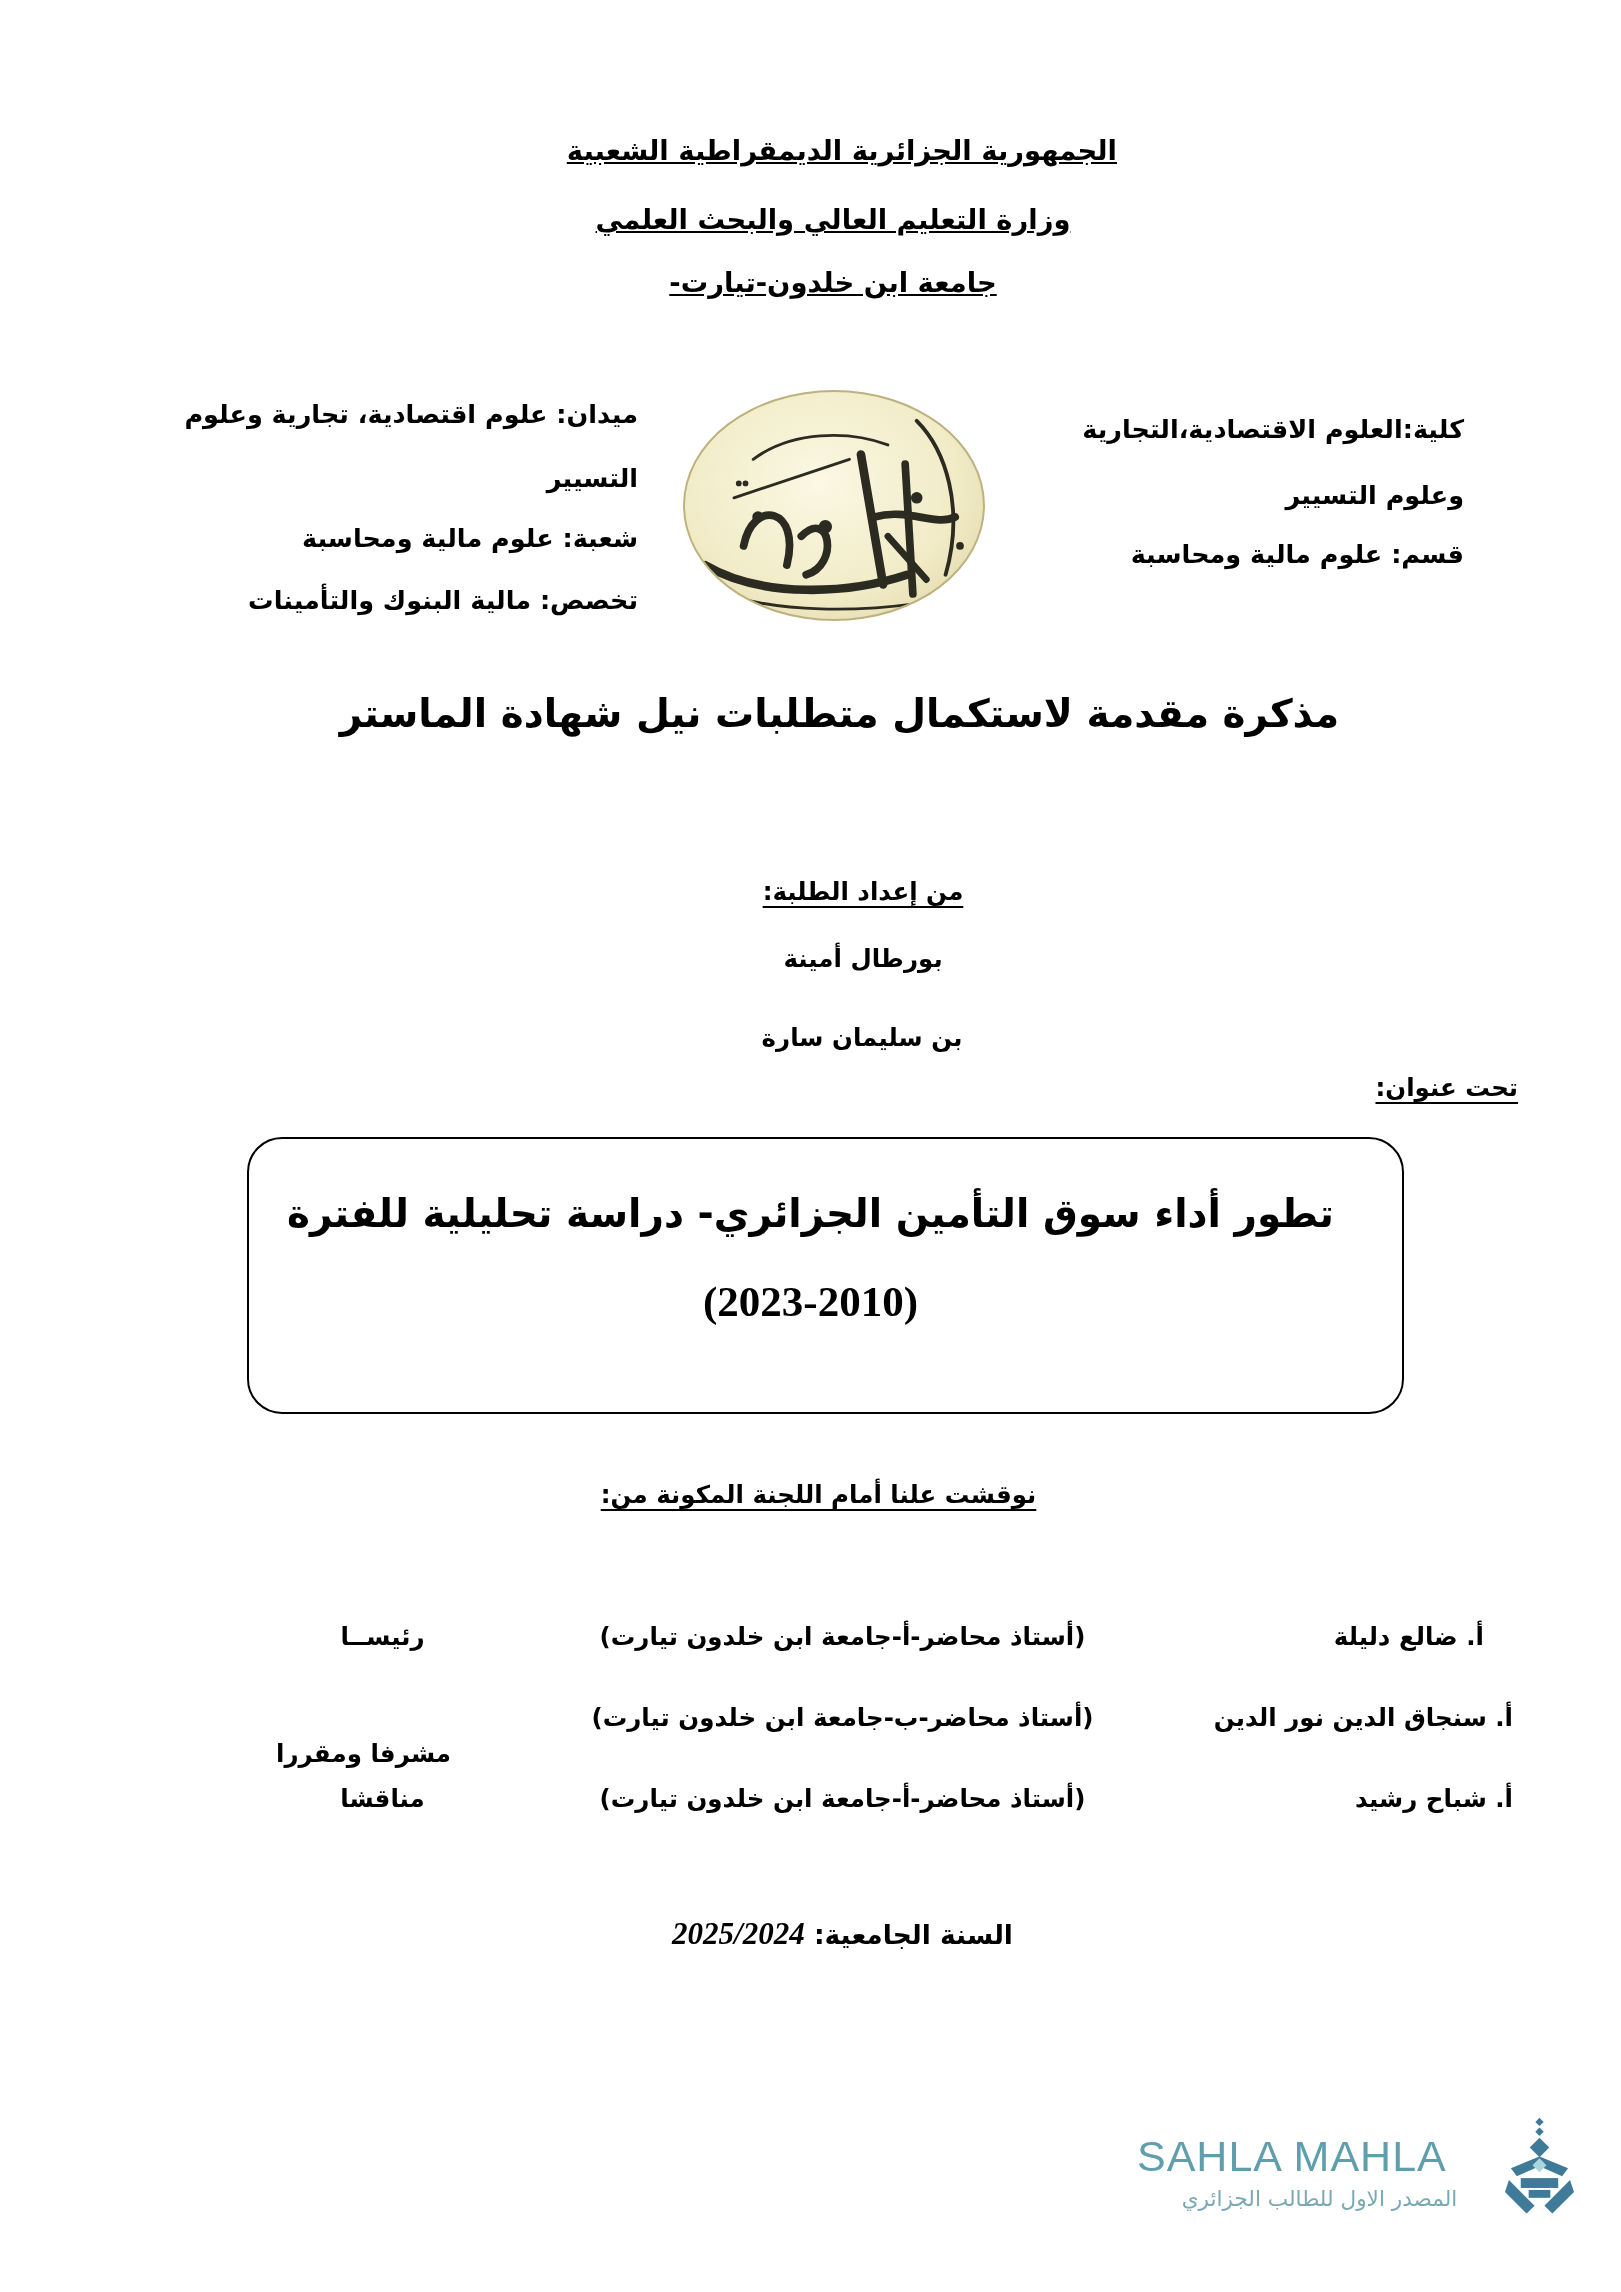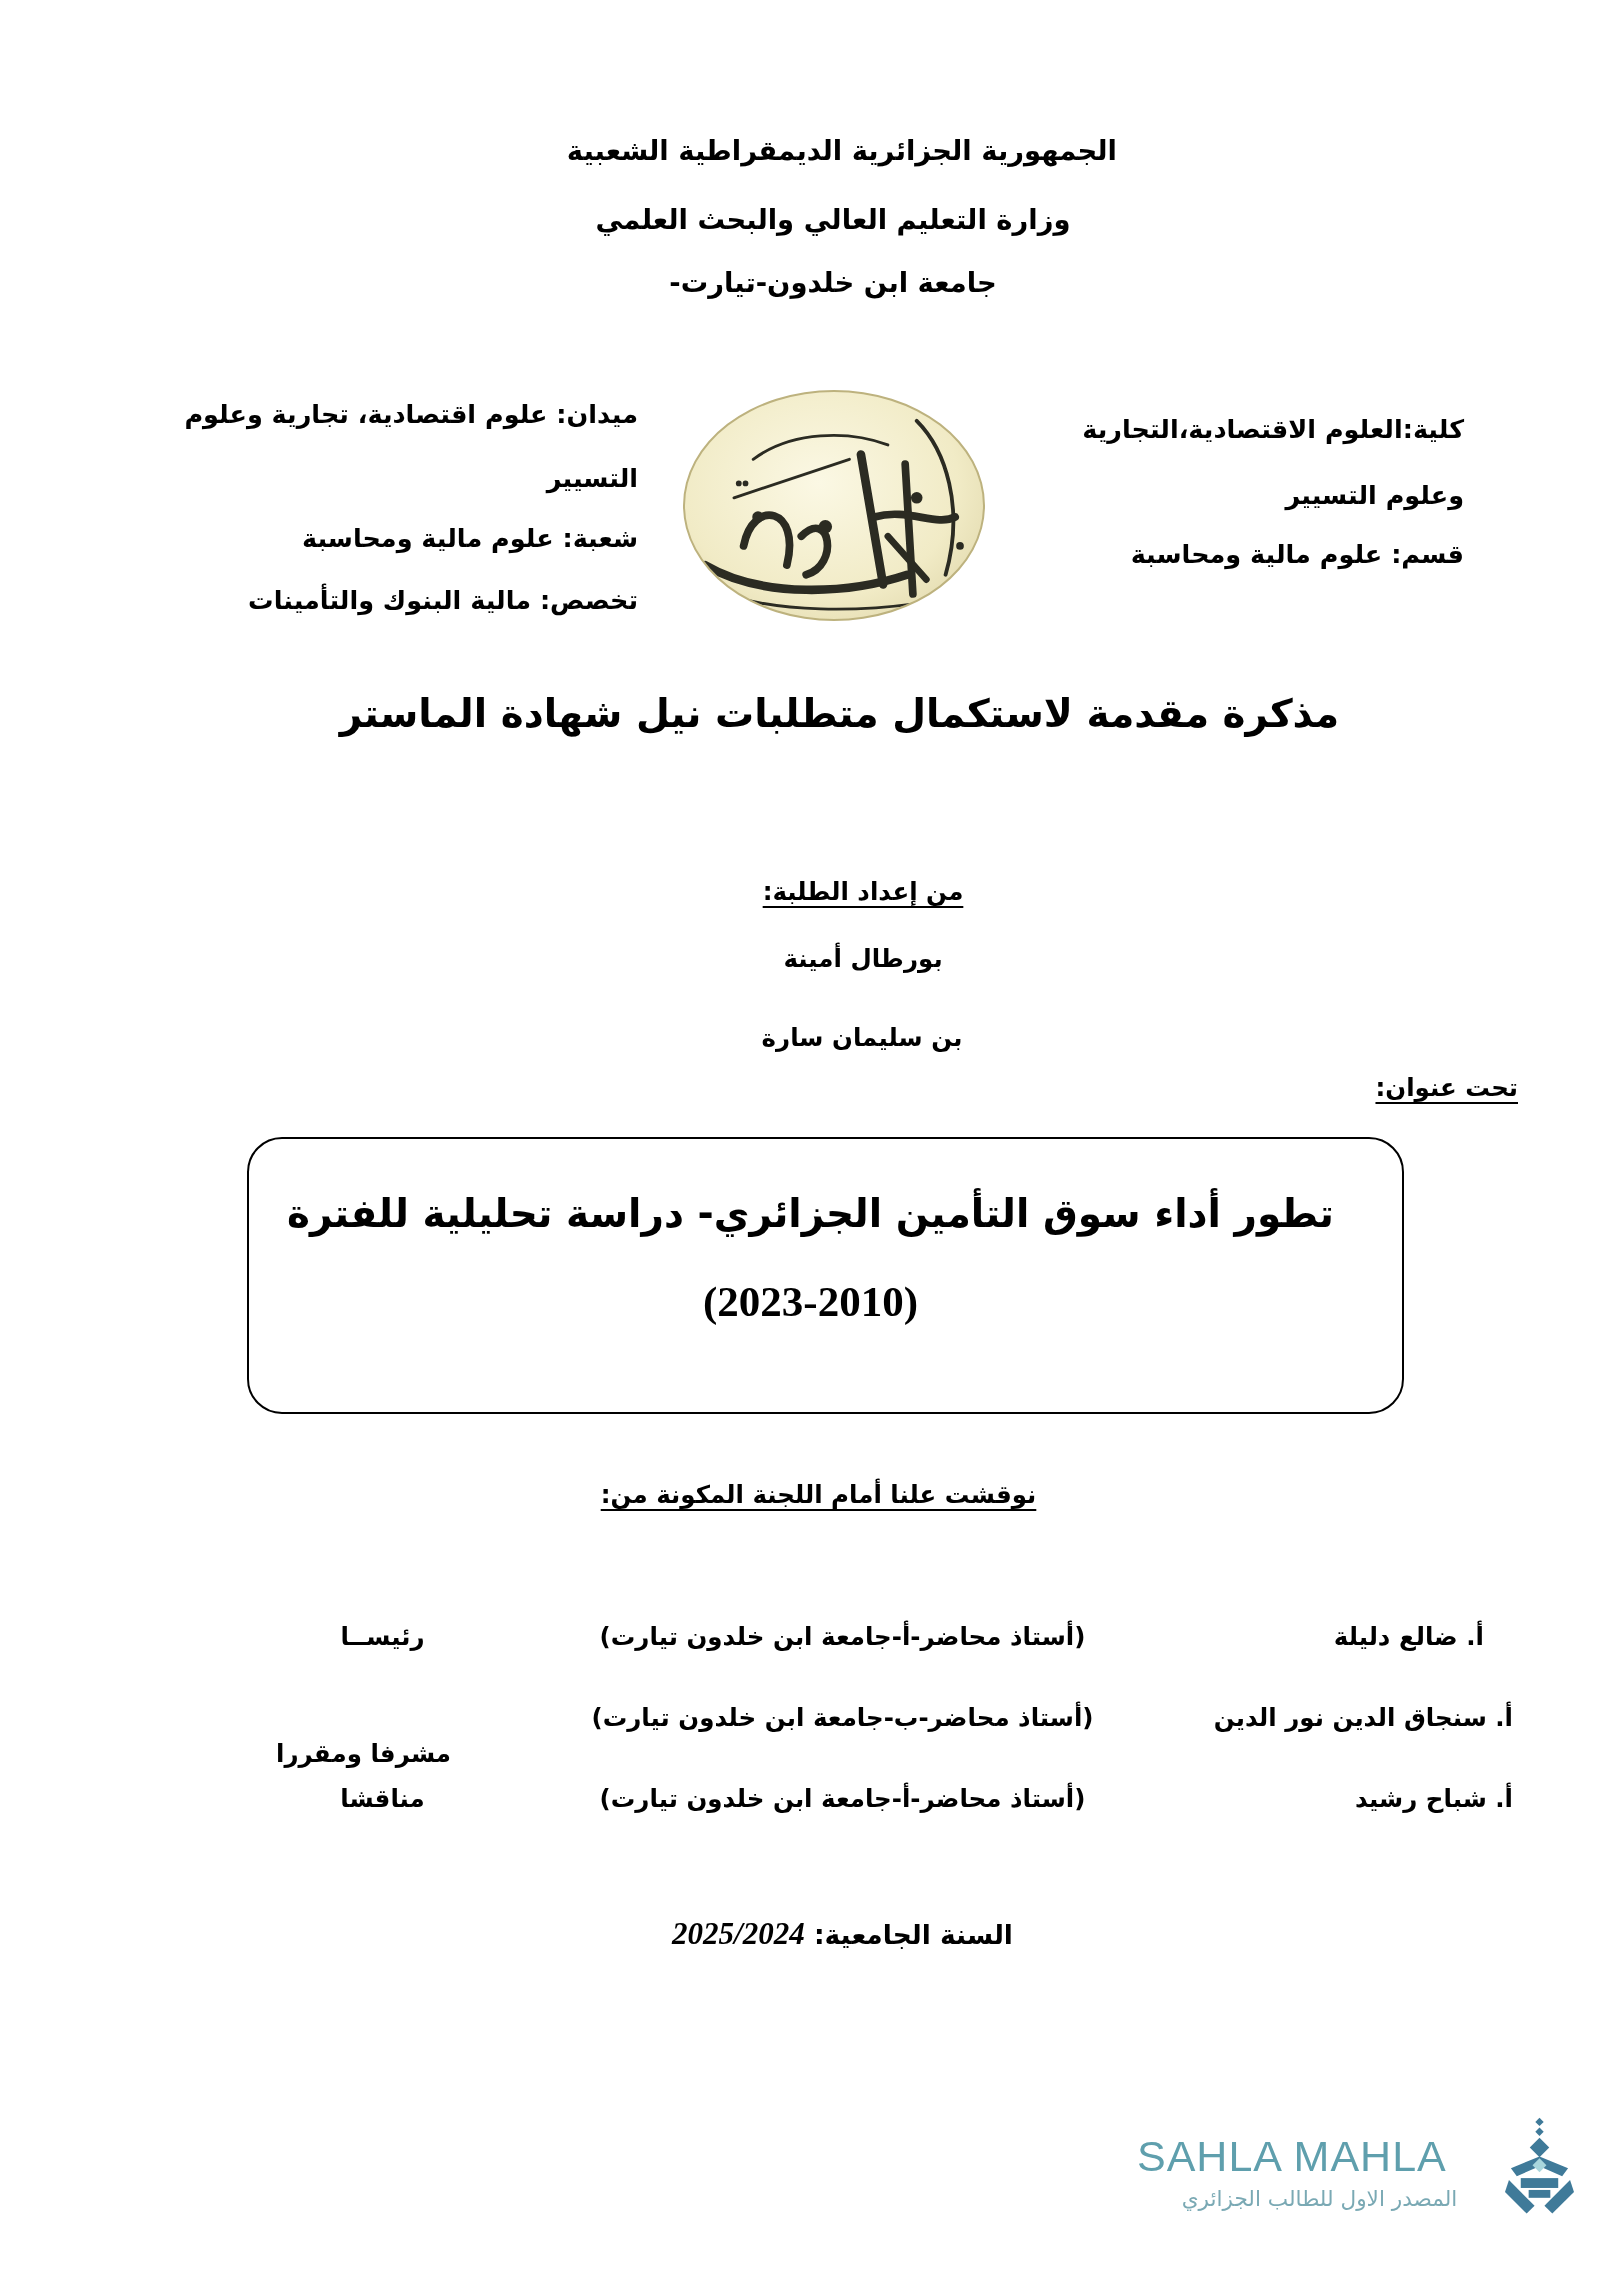--- a/index.html
+++ b/index.html
@@ -8,21 +8,21 @@
       position: relative;
       font-family: "DejaVu Sans", "Liberation Sans", sans-serif;
       font-weight: bold;
       color: #000;
       direction: rtl;
     }
     .abs { position: absolute; }
     .center-line { left: 0; width: 1621px; text-align: center; white-space: nowrap; }
 
     
-    .hdr { font-size: 27.4px; }
+    .hdr { font-size: 27.4px; text-decoration: underline; }
     #hdr1 { top: 135px; left: 568px; width: 549px; }
     #hdr2 { top: 204px; left: 588px; width: 490px; }
     #hdr3 { top: 267px; left: 627px; width: 412px; }
 
     
     .info { font-size: 25.5px; line-height: 1; white-space: nowrap; }
     .col-right { right: 157px; text-align: right; }
     .col-left { right: 983px; text-align: right; }
 
     

